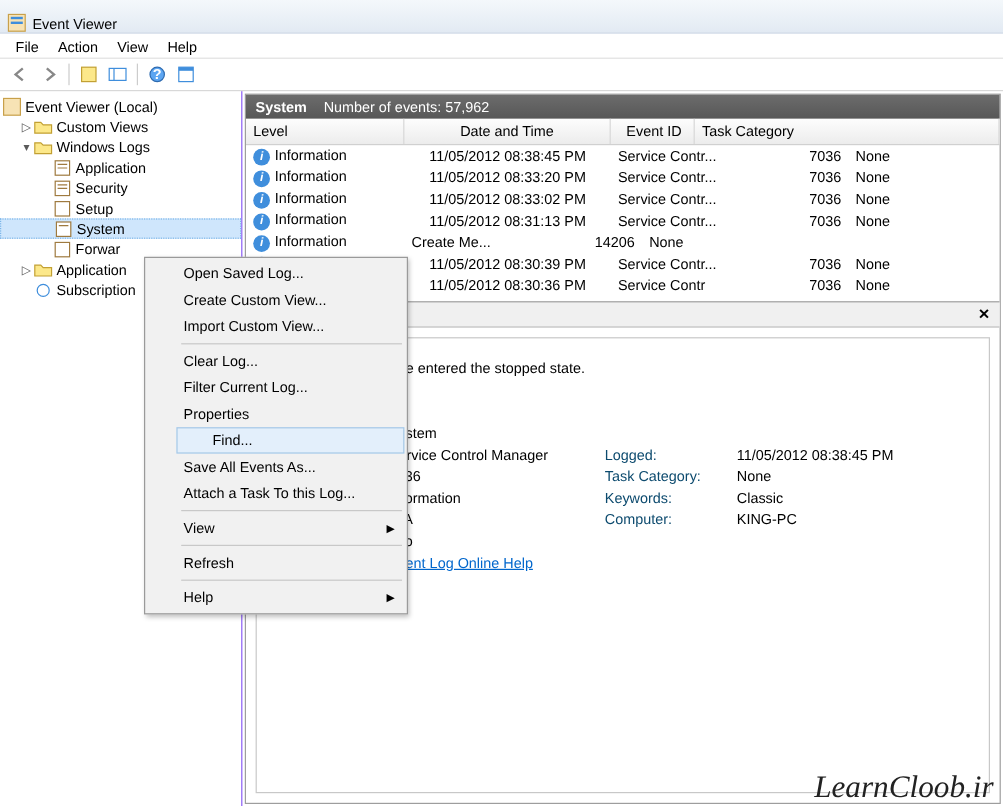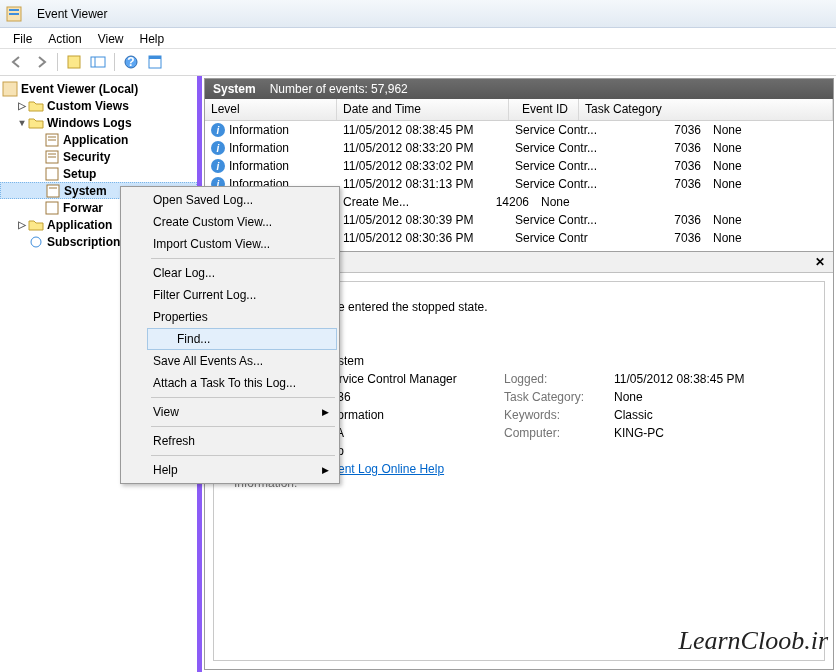--- a/index.html
+++ b/index.html
@@ -1,70 +1,70 @@
 <!DOCTYPE html>
 <html><head>
 <meta charset="utf-8">
 <style>
 * { box-sizing: border-box; margin: 0; padding: 0; font-family: "Segoe UI", Tahoma, sans-serif; font-size: 12px; }
 body { background: #fff; width: 836px; height: 672px; overflow: hidden; position: relative; }
 
-.titlebar { height: 28px; background: linear-gradient(#f4f8fb, #e2eaf3); border-bottom: 1px solid #c7d3e3; display: flex; align-items: center; padding-left: 6px; gap: 10px; }
+.titlebar { height: 28px; background: linear-gradient(#f4f8fb, #e2eaf3); border-bottom: 1px solid #c7d3e3; display: flex; align-items: flex-end; padding-left: 6px; }
 .titlebar .icon { width: 16px; height: 16px; margin-right: 5px; }
 .titlebar .title { color: #000; }
 
 .menubar { height: 20px; display: flex; align-items: flex-end; padding-left: 6px; gap: 2px; }
 .menubar span { padding: 2px 7px; cursor: default; }
 
 .toolbar { height: 28px; border-top: 1px solid #e0e0e0; border-bottom: 1px solid #d8d8d8; display: flex; align-items: center; padding-left: 6px; gap: 2px; }
 .tbtn { width: 22px; height: 22px; display: flex; align-items: center; justify-content: center; border: 1px solid transparent; }
 .tsep { width: 1px; height: 18px; background: #ccc; margin: 0 3px; }
 
 .main { display: flex; height: 596px; }
 
-.tree { width: 202px; border-right: 5px solid #8b5cf6; padding-top: 4px; overflow: hidden; font-weight: bold; }
+.tree { width: 202px; border-right: 1px solid #8b5cf6; padding-top: 4px; overflow: hidden; }
 .tnode { display: flex; align-items: center; height: 17px; cursor: default; white-space: nowrap; }
 .tnode .tw { width: 12px; text-align: center; color: #5a5a5a; font-size: 10px; }
 .tnode .ti { width: 16px; height: 16px; margin-right: 3px; display: inline-flex; align-items: center; justify-content: center; }
 .tnode.sel { background: #cfe6fc; border: 1px dotted #7ab5e8; }
 .indent0 { padding-left: 2px; }
 .indent1 { padding-left: 16px; }
 .indent2 { padding-left: 32px; }
 
 .right { flex: 1; display: flex; flex-direction: column; background: #fff; border: 1px solid #9d9d9d; margin: 2px; }
 .right-head { background: linear-gradient(#6c6c6c,#575757); color: #fff; height: 20px; display: flex; align-items: center; padding: 0 8px; }
 .right-head b { margin-right: 14px; }
 
 .grid-head { display: flex; background: linear-gradient(#fdfdfd,#ececec); border-bottom: 1px solid #d0d0d0; height: 22px; }
 .gh { border-right: 1px solid #d8d8d8; padding: 3px 6px; color: #000; }
 .c-level { width: 132px; }
-.c-date { width: 172px; }
+.c-date { width: 172px; text-align: center; }
 .c-source { width: 128px; }
 .c-id { width: 70px; text-align: right; padding-right: 10px; }
 .c-task { flex: 1; }
 
 .grid-body { height: 130px; overflow: hidden; }
 .row { display: flex; height: 18px; align-items: center; }
 .row .cell { padding: 0 6px; }
 .info-ico { width: 14px; height: 14px; margin-right: 4px; border-radius: 50%; background: #3f8edc; display: inline-flex; align-items: center; justify-content: center; color: #fff; font-weight: bold; font-size: 10px; font-style: italic; }
 
 .detail-head { background: #f0f0f0; border-top: 1px solid #a0a0a0; border-bottom: 1px solid #c0c0c0; height: 22px; display: flex; align-items: center; padding: 0 8px; justify-content: space-between; }
 .detail-body { padding: 10px 20px; border: 1px solid #c8c8c8; margin: 8px; flex: 1; position: relative; }
 .detail-msg { margin: 8px 0 40px 0; }
 .detail-grid { display: grid; grid-template-columns: 90px 180px 110px 180px; row-gap: 4px; }
-.detail-grid .lab { color: #737373; }
+.detail-grid .lab { color: #0c4a6e; }
 .link { color: #0066cc; text-decoration: underline; }
 
-.ctx { position: absolute; left: 120px; top: 186px; width: 220px; background: #f1f1f1; border: 1px solid #9a9a9a; box-shadow: 2px 2px 4px rgba(0,0,0,.25); padding: 2px; z-index: 100; }
+.ctx { position: absolute; left: 120px; top: 214px; width: 220px; background: #f1f1f1; border: 1px solid #9a9a9a; box-shadow: 2px 2px 4px rgba(0,0,0,.25); padding: 2px; z-index: 100; }
 .ctx .it { height: 22px; display: flex; align-items: center; padding-left: 30px; position: relative; cursor: default; }
 .ctx .it.hov { background: #e3effb; border: 1px solid #a6c8e6; padding-left: 29px; margin-left: 24px; }
 .ctx .sep { height: 1px; background: #c8c8c8; margin: 3px 2px 3px 28px; }
 .ctx .arrow { position: absolute; right: 8px; font-size: 9px; }
 
-.watermark { position: absolute; right: 8px; bottom: 16px; font-size: 26px; font-family: Georgia, serif; font-style: italic; color: #222; }
+.watermark { position: absolute; right: 8px; bottom: 1px; font-size: 26px; font-family: Georgia, serif; font-style: italic; color: #222; }
 
 svg { display: block; }
 </style>
 </head>
 <body>
 
 <div class="titlebar">
   <span class="icon">
     <svg width="16" height="16">
         <rect x="1" y="1" width="14" height="14" fill="#f7e3b5" stroke="#c8a04a"></rect>

